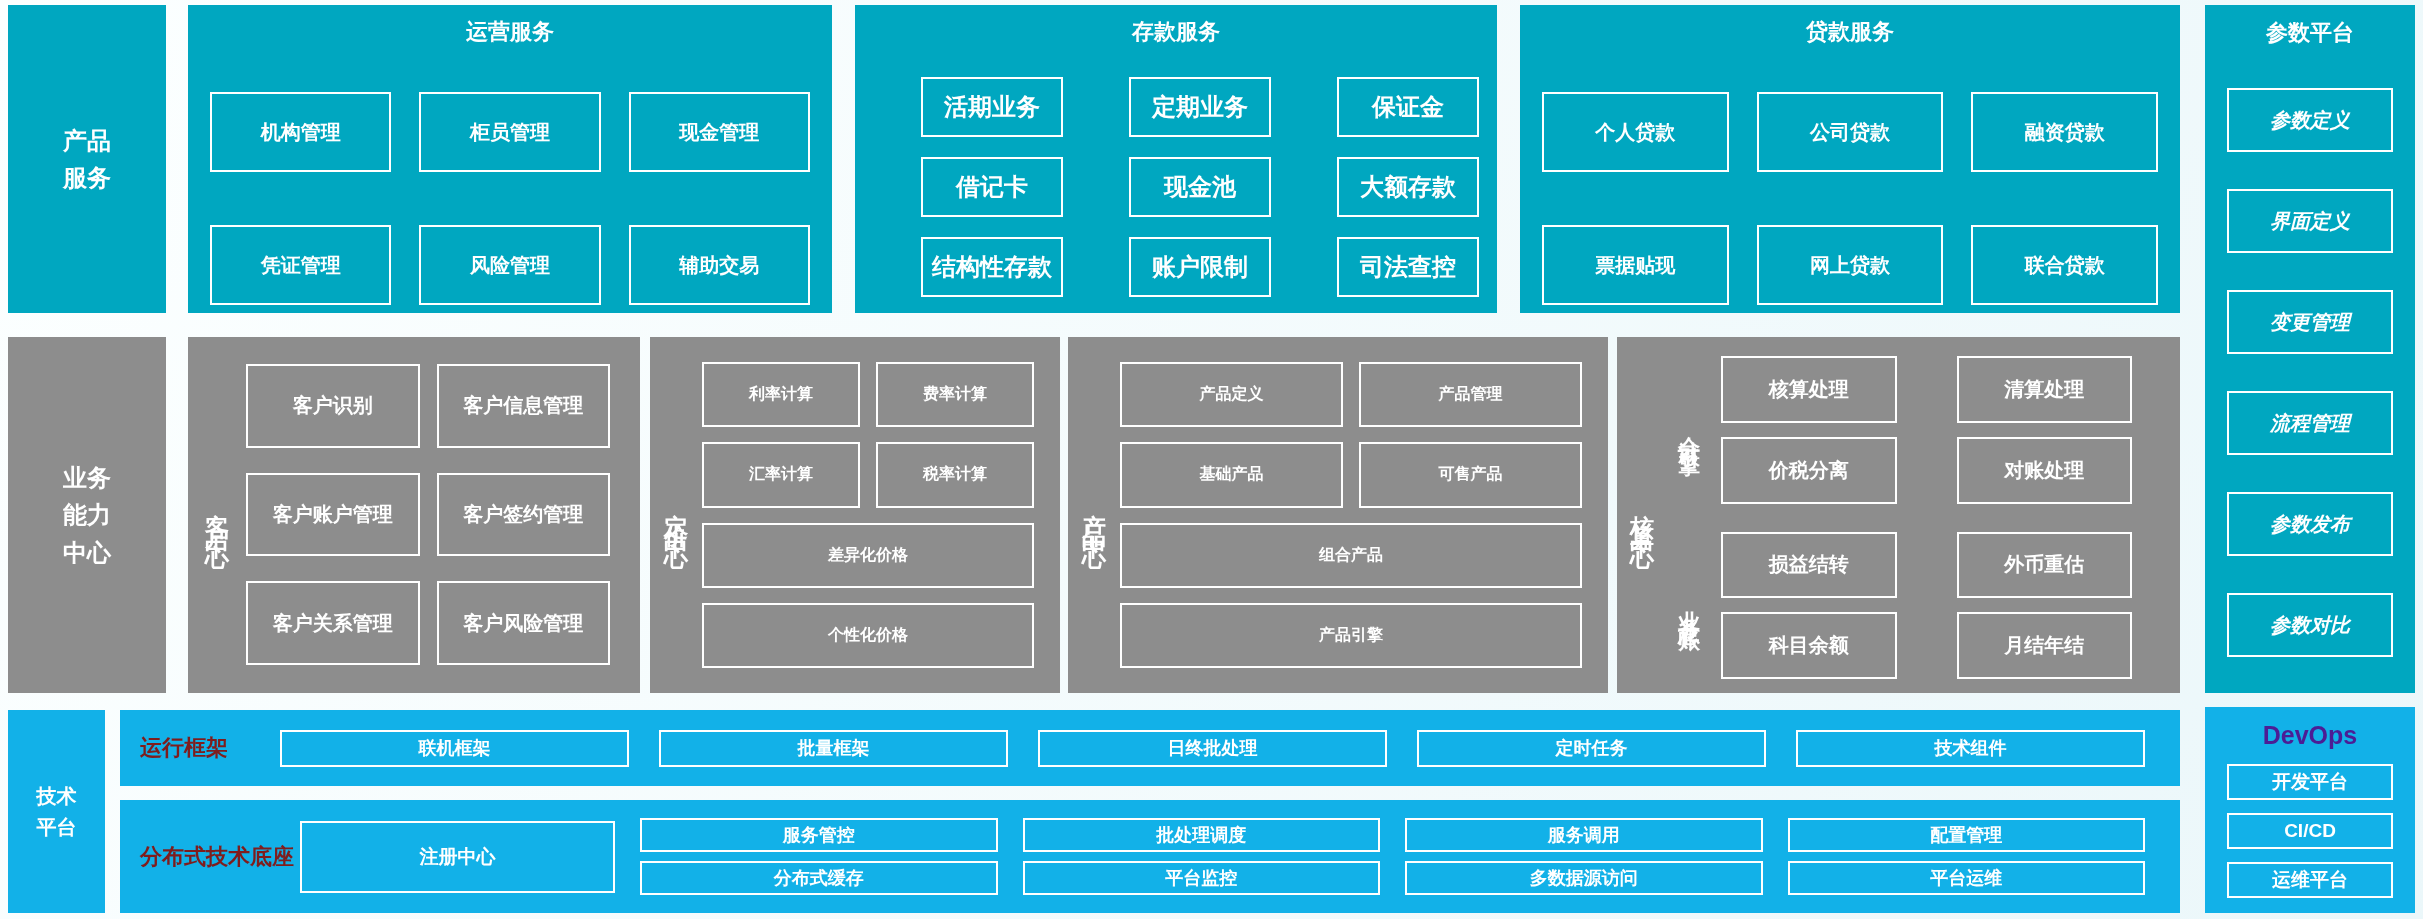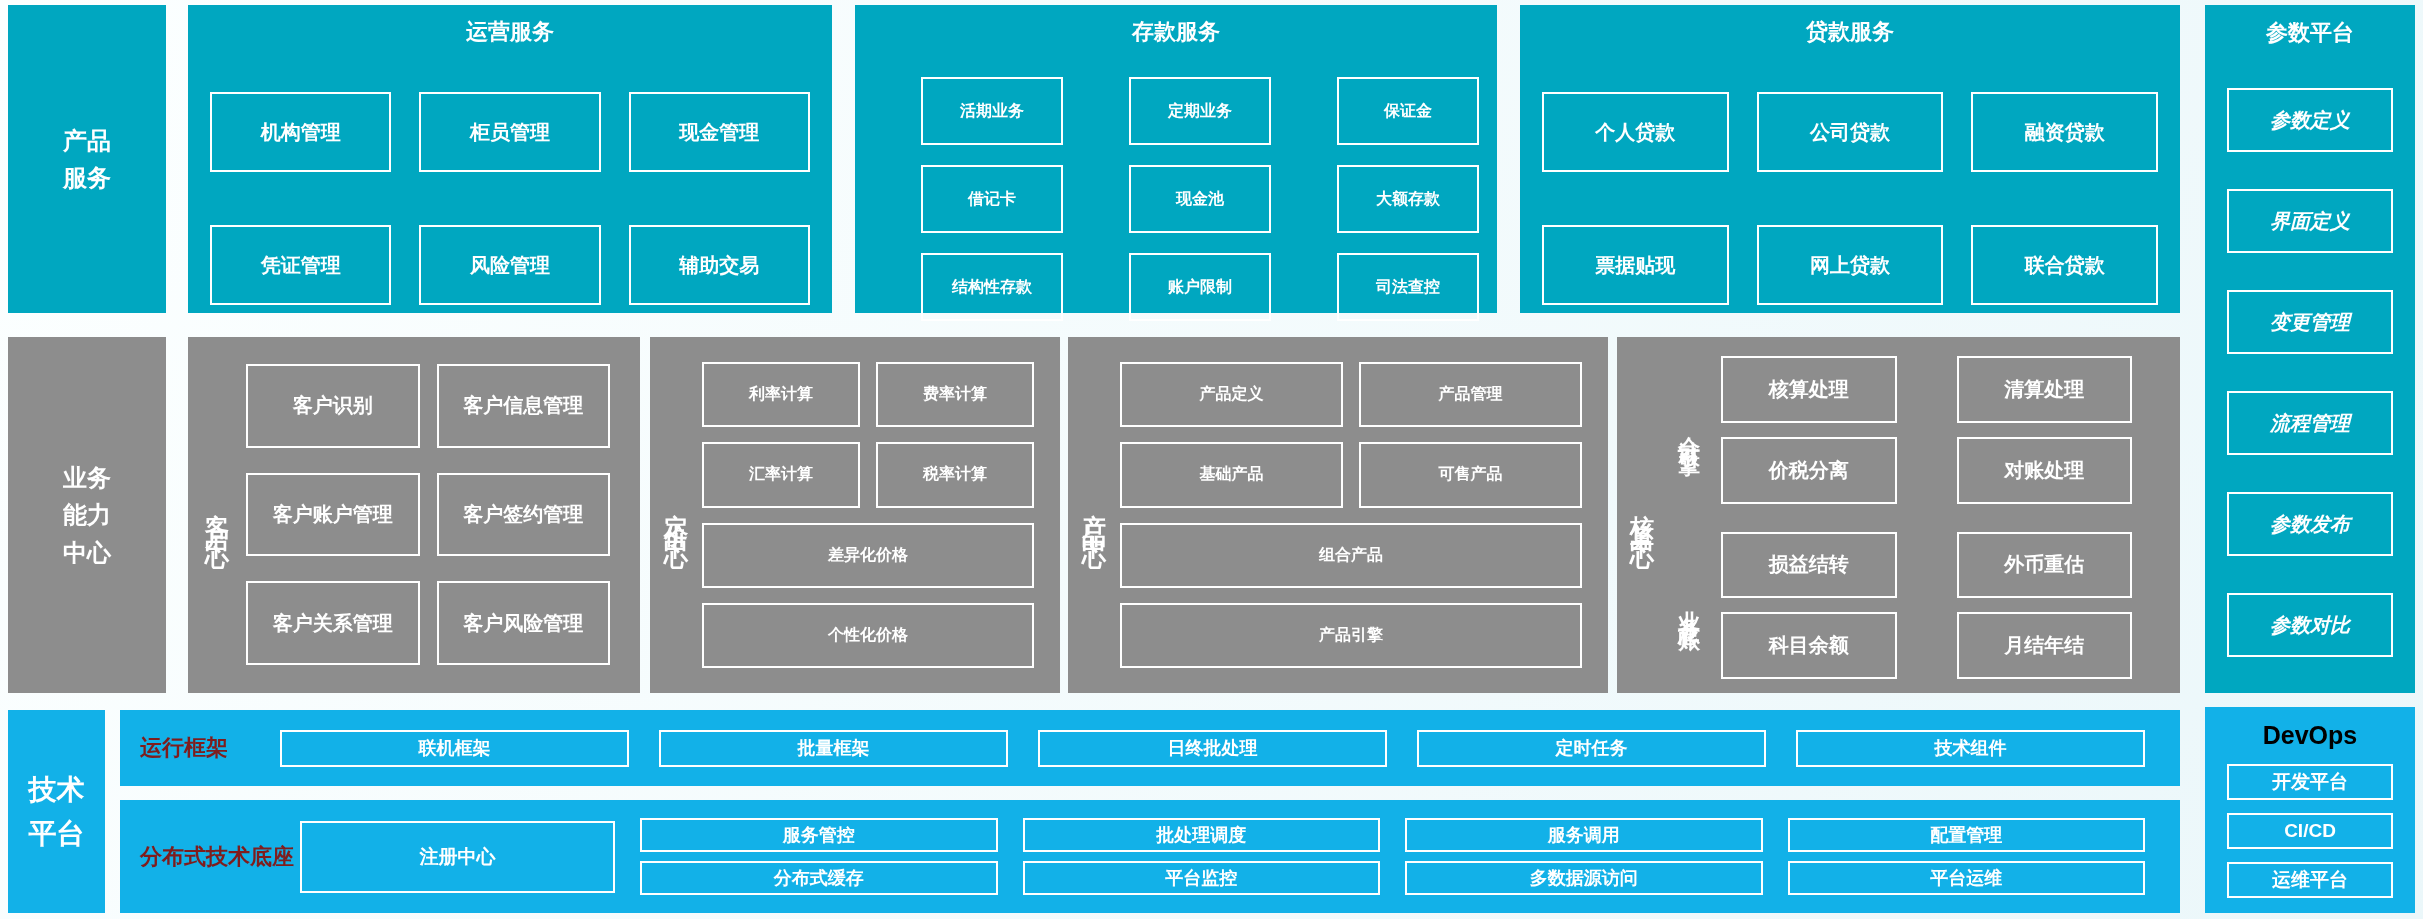--- a/index.html
+++ b/index.html
@@ -15,32 +15,32 @@
 
   .box { border:2px solid #ffffff; color:#ffffff; font-weight:bold;
          display:flex; align-items:center; justify-content:center; text-align:center; }
 
   
   .sidebar { position:absolute; left:8px; display:flex; flex-direction:column;
              align-items:center; justify-content:center; color:#fff; font-weight:bold;
              font-size:24px; line-height:1.55; }
   #sb-product  { top:5px;   width:158px; height:308px; }
   #sb-business { top:337px; width:158px; height:356px; }
-  #sb-tech     { top:710px; width:97px;  height:203px; font-size:28px; }
+  #sb-tech     { top:710px; width:97px;  height:203px; font-size:20px; }
 
   
   .svc { position:absolute; top:5px; height:308px; }
   #sec-ops  { left:188px;  width:644px; }
   #sec-dep  { left:855px;  width:642px; }
   #sec-loan { left:1520px; width:660px; }
   .svc-title { text-align:center; margin-top:14px; font-size:22px; font-weight:bold; color:#fff; line-height:26px; }
   .g2 { display:grid; grid-template-columns:repeat(3,1fr); gap:53px 28px; margin:47px 22px 0; }
   .g2 .box { height:80px; font-size:20px; }
   .g3 { display:grid; grid-template-columns:repeat(3,1fr); gap:20px 18px; margin:32px 18px 0; }
-  .g3 .box { height:68px; font-size:16px;margin-left:48px; }
+  .g3 .box { height:60px; font-size:24px;margin-left:48px; }
 
   
   #col-param { position:absolute; left:2205px; top:5px; width:210px; height:688px; }
   .col-title { text-align:center; margin-top:15px; font-size:22px; font-weight:bold; color:#fff; line-height:26px; }
   .param-list { display:flex; flex-direction:column; gap:37px; margin:42px 22px 0; }
   .param-list .box { height:64px; font-size:20px;font-style:italic; }
 
   
   .panel { position:absolute; top:337px; height:356px; display:flex; }
   #pn-customer   { left:188px;  width:452px; }
@@ -78,21 +78,21 @@
   #band-dist .band-label { width:180px; }
   .rt-boxes { flex:1; display:flex; gap:30px; margin-right:35px; }
   .rt-boxes .box { flex:1; height:37px; font-size:18px; }
   .registry { width:315px; height:72px; font-size:19px; flex:0 0 auto; }
   .dist-cols { flex:1; display:flex; gap:25px; margin-left:25px; margin-right:35px; }
   .dist-col { flex:1; display:flex; flex-direction:column; gap:9px; }
   .dist-col .box { height:34px; font-size:18px; }
 
   
   #col-devops { position:absolute; left:2205px; top:707px; width:210px; height:206px; }
-  .devops-title { text-align:center; margin-top:14px; font-size:25px; font-weight:bold; color:#000000; line-height:29px; }
+  .devops-title { text-align:center; margin-top:14px; font-size:25px; font-weight:bold; color:#4c1d95; line-height:29px; }
   .devops-list { display:flex; flex-direction:column; gap:13px; margin:14px 22px 0; }
   .devops-list .box { height:36px; font-size:19px; }
 </style>
 </head>
 <body>
 
 <div id="page">
 
   <div class="sidebar teal" id="sb-product">
     <div>产品</div>

